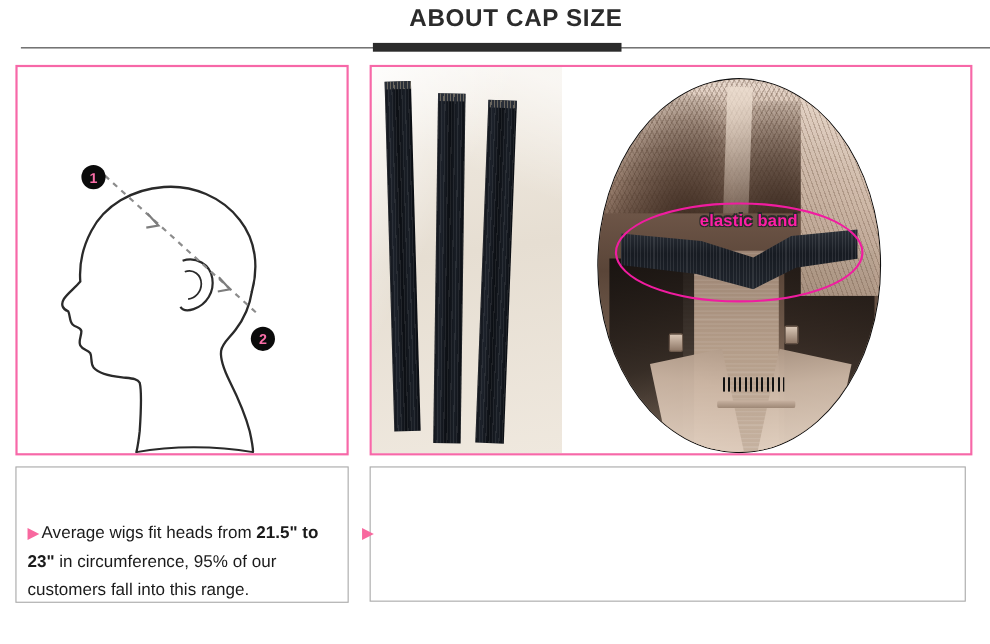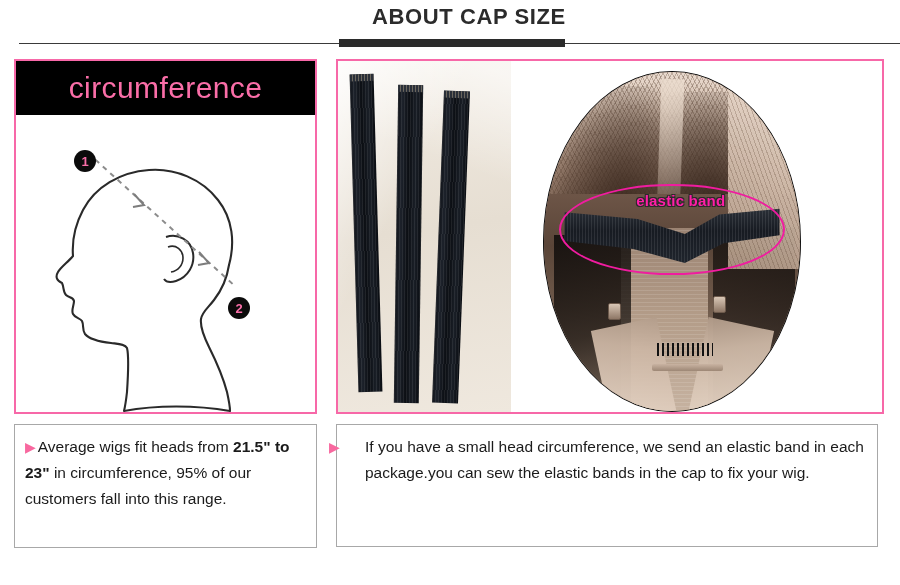--- a/index.html
+++ b/index.html
@@ -268,20 +268,21 @@
     background: #ffffff;
     padding: 9px 10px 9px 10px;
   }
   #left-caption-box  { left: 14px;  top: 424px; width: 303px; height: 124px; }
   #right-caption-box { left: 336px; top: 424px; width: 542px; height: 123px; }
 
   .caption-text {
     font-size: 15.5px;
     line-height: 26px;
     color: #1b1b1b;
+    margin-top: 37px;
   }
   #right-caption-box .caption-text { padding-left: 18px; }
   .bullet {
     color: #f8689f;
     font-size: 14px;
     margin-right: 2px;
   }
   #right-caption-box .bullet { margin-right: 8px; }
   .bold-range { font-weight: bold; }
 </style>
@@ -289,23 +290,20 @@
 <body>
 
 <div id="header">
   <div id="page-title">ABOUT CAP SIZE</div>
   <div id="title-rule-thin"></div>
   <div id="title-rule-thick"></div>
 </div>
 
 <div class="img-panel" id="left-image-panel">
 
-  <div id="circumference-bar">
-    <span id="circumference-label">circumference</span>
-  </div>
 
   <div id="head-diagram">
     <svg width="299" height="297" viewBox="0 0 299 297">
 
       <path d="M 213 150
                C 219 128 217 104 202 85
                C 186 64 159 53 133 55
                C 104 57 79 72 67 95
                C 58 112 56 128 57 141
                C 52 147 45 152 42 157
@@ -386,14 +384,14 @@
       <div id="elastic-band-label">elastic band</div>
     </div>
   </div>
 </div>
 
 <div class="caption-box" id="left-caption-box">
   <div class="caption-text"><span class="bullet">▶</span><span>Average wigs fit heads from </span><span class="bold-range">21.5" to 23"</span><span> in circumference, 95% of our customers fall into this range.</span></div>
 </div>
 
 <div class="caption-box" id="right-caption-box">
-  <div class="caption-text" style="position:relative;"><span class="bullet" style="position:absolute;left:-18px;top:0;">▶</span><span>If you have a small head circumference, we send an elastic band in each package.you can sew the elastic bands in the cap to fix your wig.</span></div>
+  <div class="caption-text" style="position:relative;"><span class="bullet" style="position:absolute;left:-18px;top:0;">▶</span></div>
 </div>
 
 </body></html>

